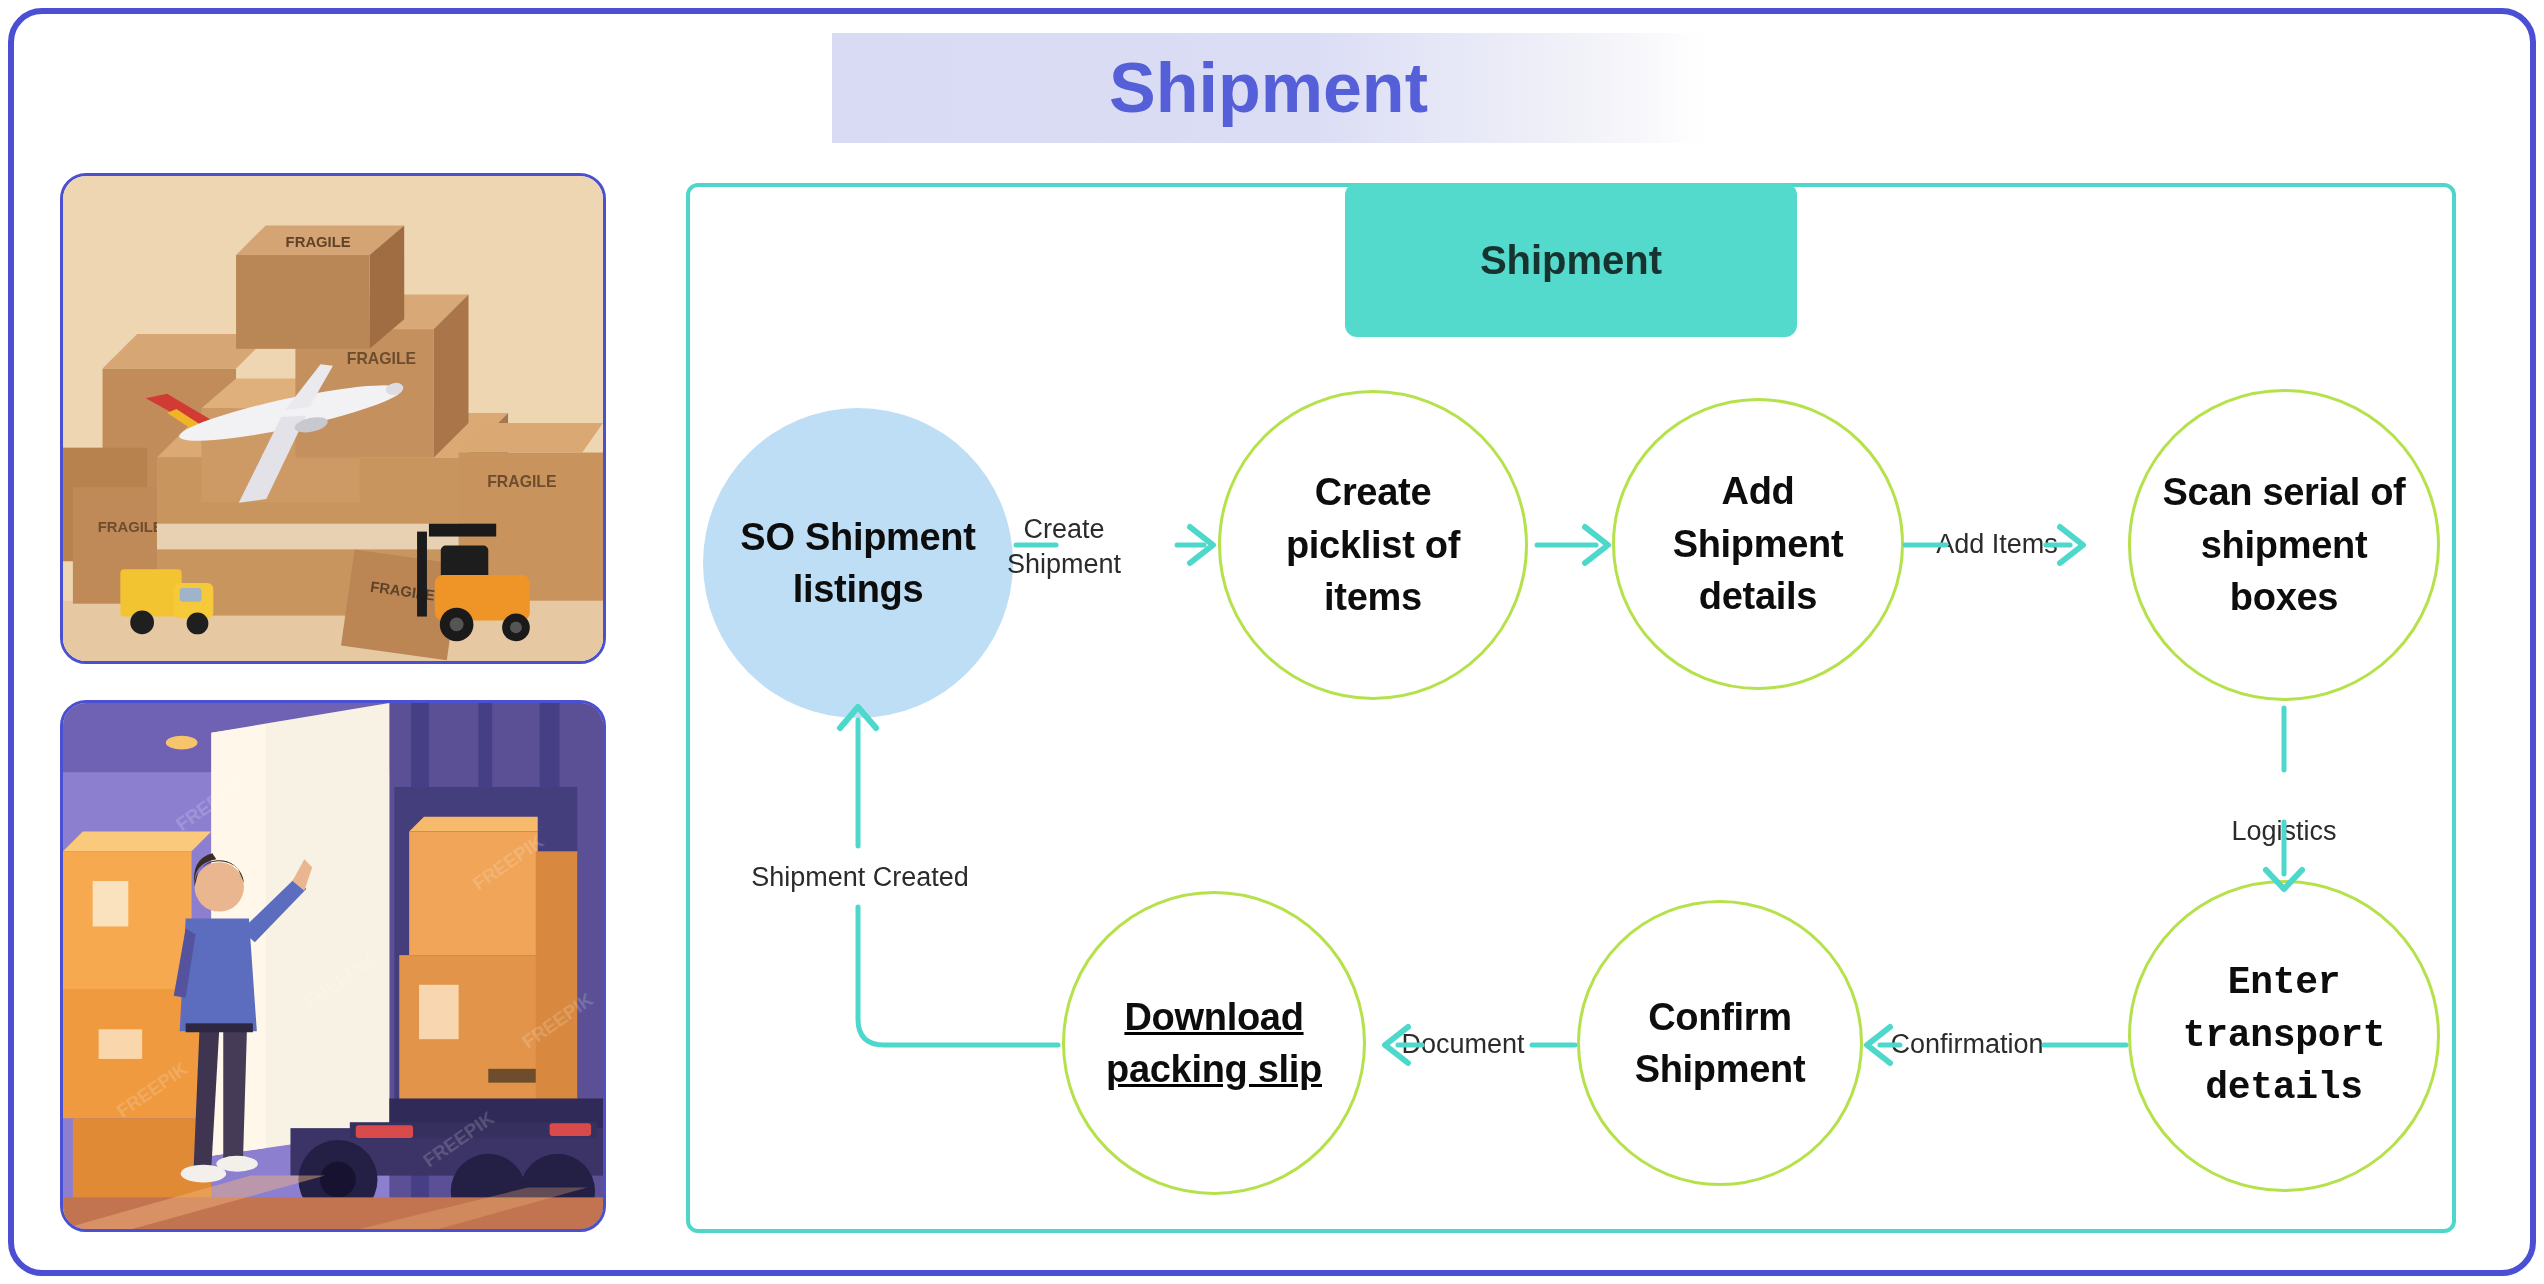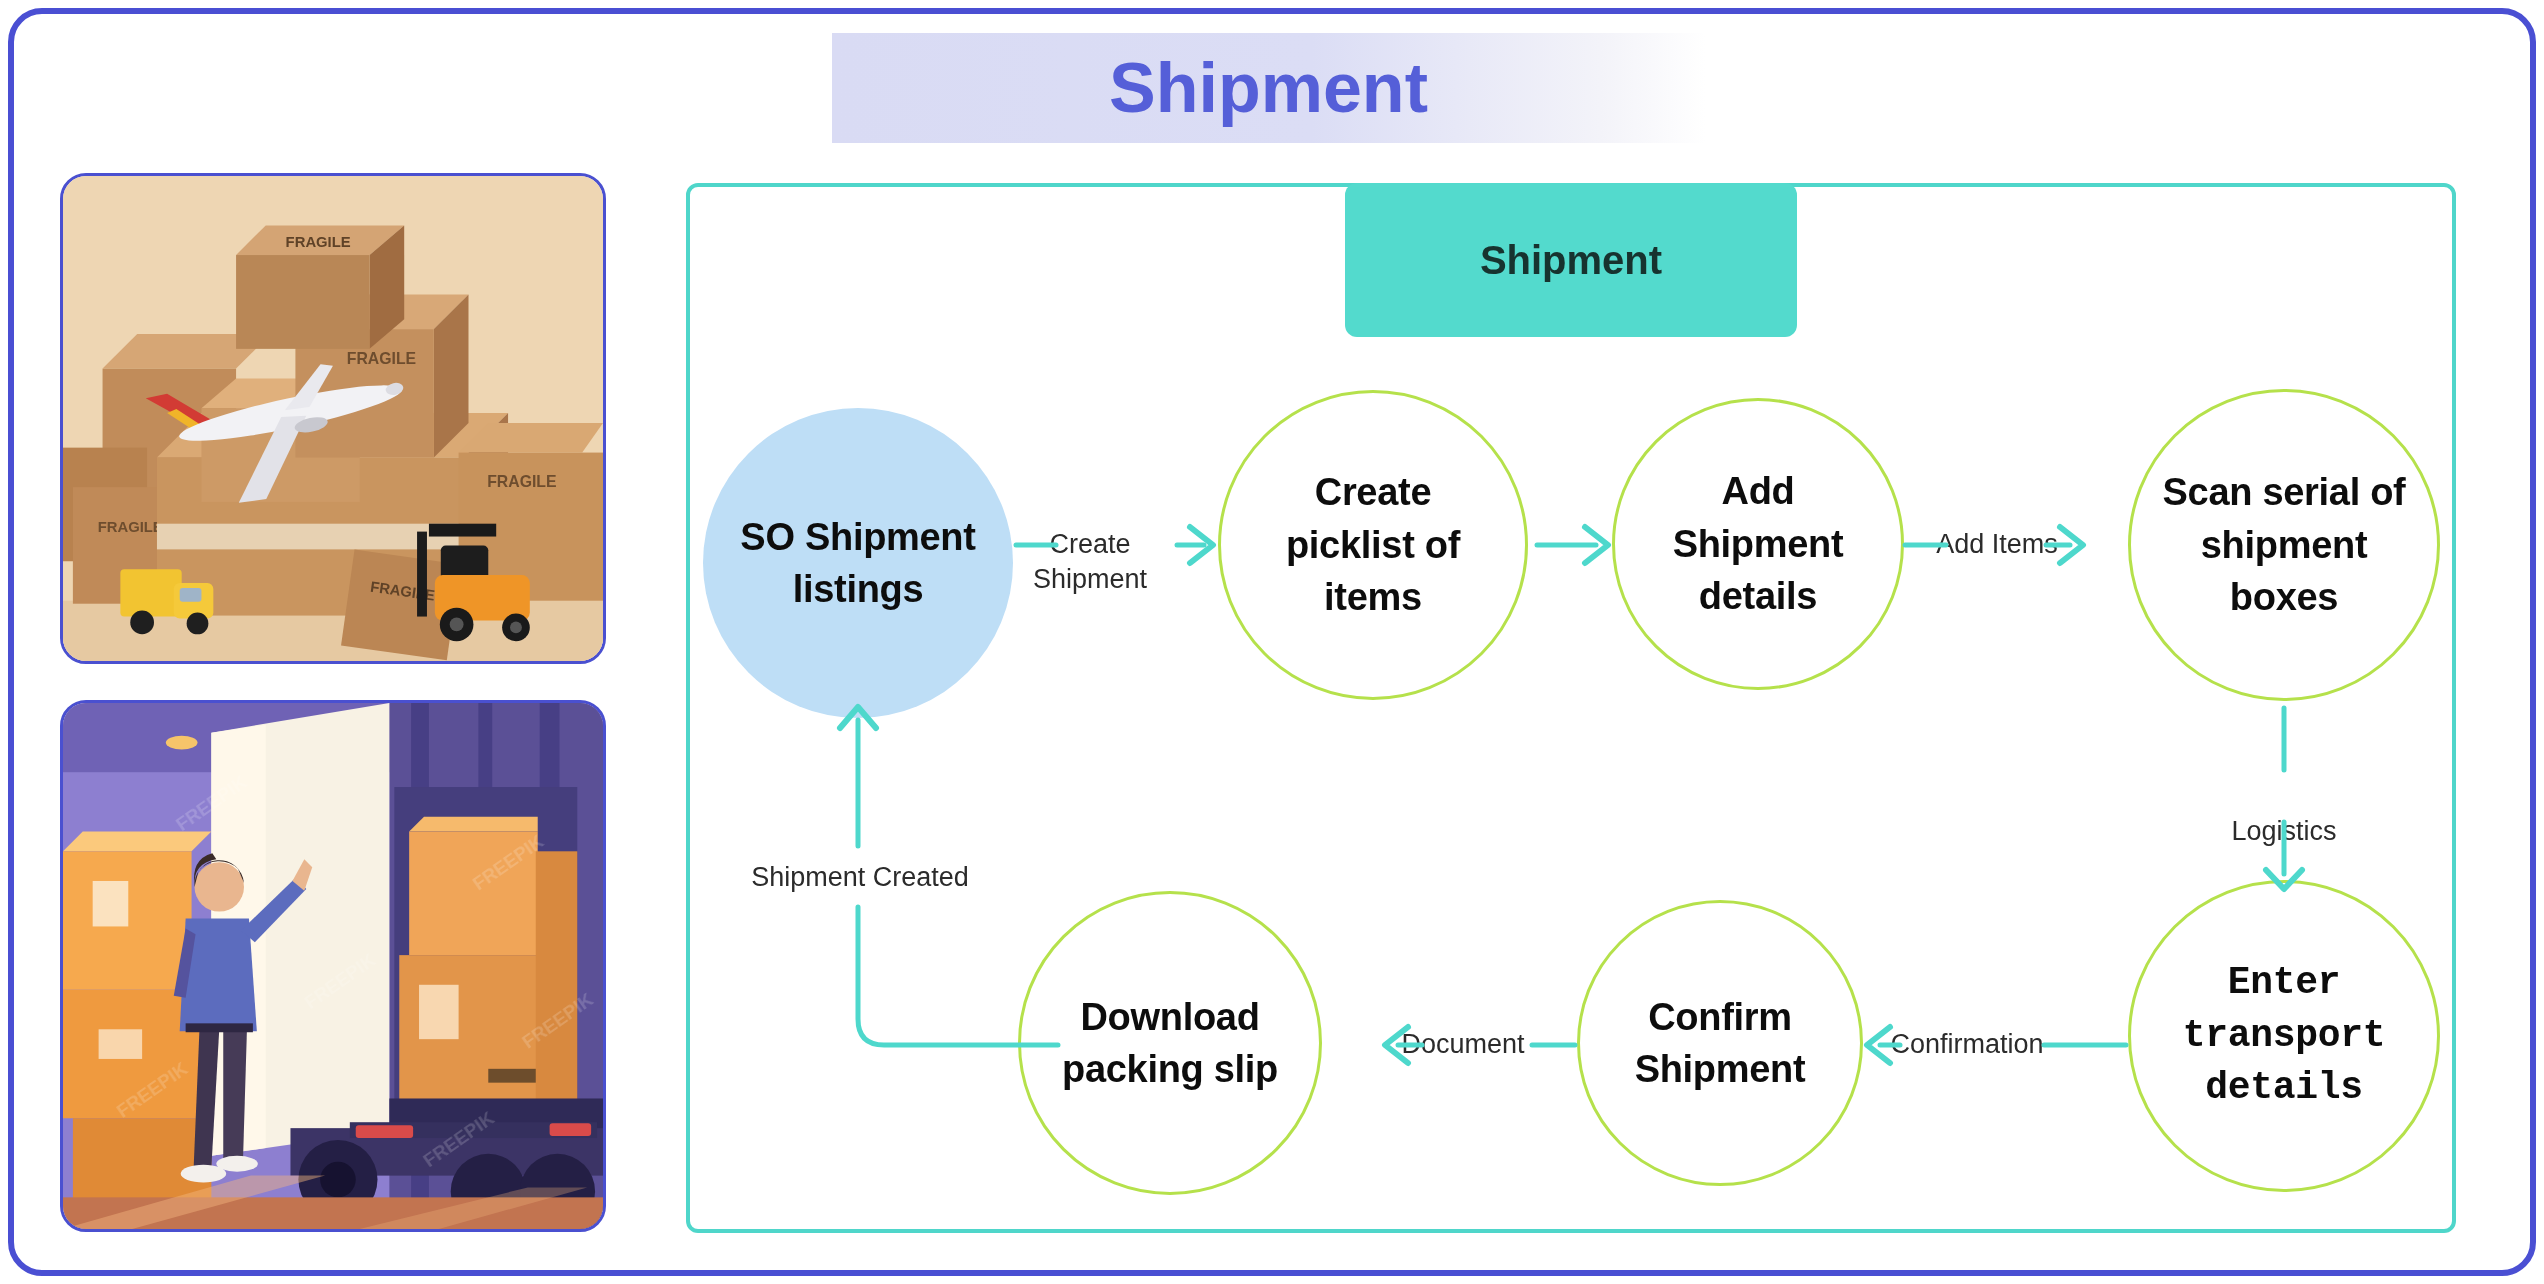--- a/index.html
+++ b/index.html
@@ -33,27 +33,27 @@
        text-align:center;box-sizing:border-box;background:#ffffff;}
   .node .lbl{font-size:38px;font-weight:700;color:#0d0d0d;line-height:1.38;width:82%;letter-spacing:-0.3px;}
   .node.lime{border:3px solid #b5e14b;}
   .node.blue{background:#bedef6;border:none;}
   #n-so{left:703px;top:408px;width:310px;height:310px;}
   #n-pick{left:1218px;top:390px;width:310px;height:310px;}
   #n-add{left:1612px;top:398px;width:292px;height:292px;}
   #n-scan{left:2128px;top:389px;width:312px;height:312px;}
   #n-transport{left:2128px;top:880px;width:312px;height:312px;font-family:Liberation Mono, monospace;}
   #n-confirm{left:1577px;top:900px;width:286px;height:286px;}
-  #n-download{left:1018px;top:891px;width:304px;height:304px;}
+  #n-download{left:1062px;top:891px;width:304px;height:304px;text-decoration:underline;}
 
   
   .edge-label{position:absolute;transform:translate(-50%,-50%);font-size:27px;color:#2b2b2b;
        text-align:center;line-height:1.3;white-space:nowrap;}
   .edge-label.wrap{white-space:normal;width:135px;}
-  #el-create{left:1090px;top:547px;margin-top:15px;}
+  #el-create{left:1064px;top:547px;}
   #el-additems{left:1997px;top:545px;}
   #el-logistics{left:2284px;top:796px;margin-top:36px;}
   #el-confirmation{left:1967px;top:1045px;}
   #el-document{left:1463px;top:1045px;}
   #el-created{left:860px;top:878px;}
 
   .connector-layer{position:absolute;left:0;top:0;width:2544px;height:1284px;pointer-events:none;}
   .connector-layer path{fill:none;stroke:#4ed8cc;stroke-width:5;stroke-linecap:round;stroke-linejoin:round;}
   .connector-layer path.head{stroke-width:6;}
 </style>

